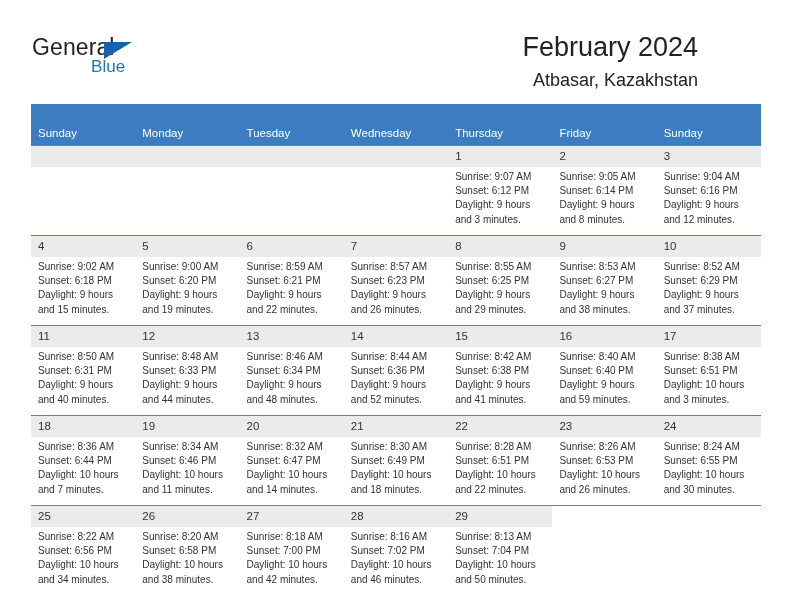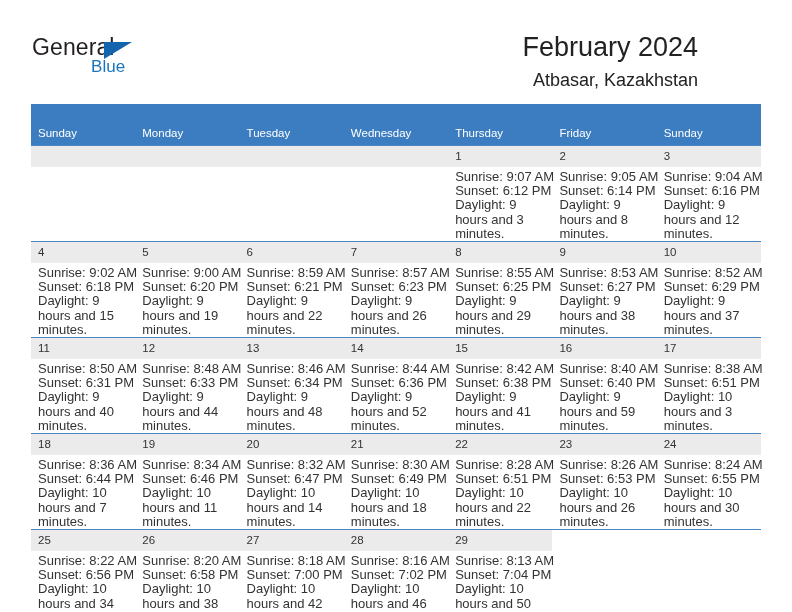--- a/index.html
+++ b/index.html
@@ -127,21 +127,21 @@
   }
   td.empty .daynum {
     background: #ebebeb;
     color: transparent;
   }
   td.blank .daynum {
     background: #ffffff;
   }
   .info {
     padding: 3px 6px 0 7px;
-    font-size: 13px;
+    font-size: 10px;
     line-height: 14.2px;
     color: #333333;
   }
   .info div {
     white-space: nowrap;
   }
   .info .daylight {
     white-space: normal;
   }
 </style>

